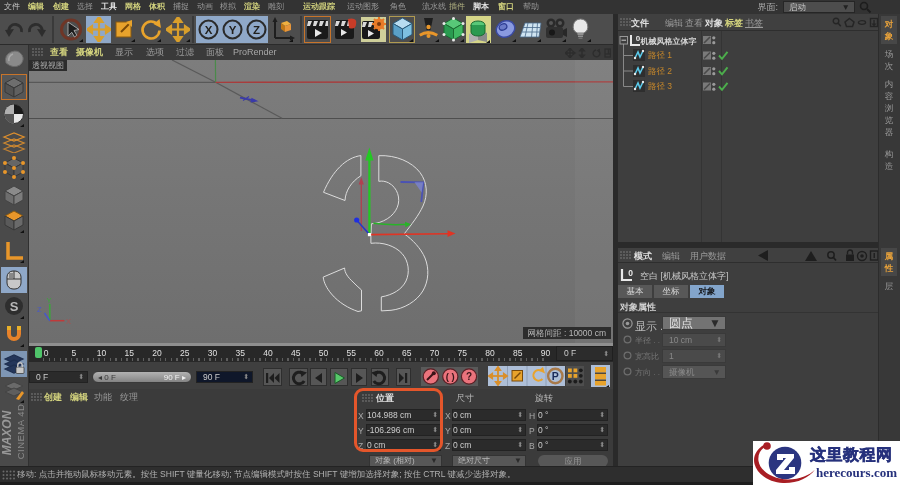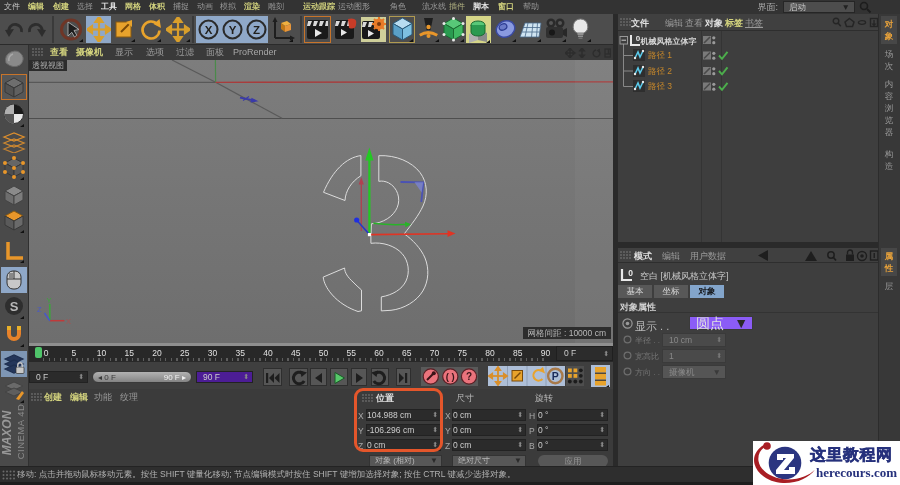--- a/index.html
+++ b/index.html
@@ -24,21 +24,21 @@
 <span class="abs" style="left:77px;color:#9a9a9a;">选择</span>
 <span class="abs" style="left:101px;color:#e8e8e8;font-weight:bold;">工具</span>
 <span class="abs" style="left:125px;color:#d3d37e;font-weight:bold;">网格</span>
 <span class="abs" style="left:149px;color:#d3d37e;font-weight:bold;">体积</span>
 <span class="abs" style="left:173px;color:#9a9a9a;">捕捉</span>
 <span class="abs" style="left:197px;color:#9a9a9a;">动画</span>
 <span class="abs" style="left:220px;color:#9a9a9a;">模拟</span>
 <span class="abs" style="left:244px;color:#d3d37e;font-weight:bold;">渲染</span>
 <span class="abs" style="left:268px;color:#9a9a9a;">雕刻</span>
 <span class="abs" style="left:303px;color:#d3d37e;font-weight:bold;">运动跟踪</span>
-<span class="abs" style="left:338px;color:#9a9a9a;text-align:center;">运动图形</span>
+<span class="abs" style="left:347px;color:#9a9a9a;text-align:center;">运动图形</span>
 <span class="abs" style="left:390px;color:#9a9a9a;">角色</span>
 <span class="abs" style="left:415px;color:#9a9a9a;margin-left:7px;">流水线</span>
 <span class="abs" style="left:449px;color:#b0b080;">插件</span>
 <span class="abs" style="left:473px;color:#e8e8e8;font-weight:bold;">脚本</span>
 <span class="abs" style="left:498px;color:#d3d37e;font-weight:bold;">窗口</span>
 <span class="abs" style="left:523px;color:#9a9a9a;">帮助</span>
 </div>
 <div class="abs" style="right:122px;top:2px;color:#aaa;font-size:9px;line-height:11px;">界面:</div>
 <div class="abs" style="left:783px;top:1px;width:72px;height:12px;background:#4d4d4d;border:1px solid #262626;color:#ccc;font-size:8.5px;line-height:10px;padding-left:5px;">启动<span style="float:right;margin-right:4px;color:#222;">▼</span></div>
 <div class="abs" style="left:858px;top:0px;width:14px;height:14px;">
@@ -454,21 +454,21 @@
 <div class="abs" style="left:14px;top:12px;width:505px;height:2.5px;background:repeating-linear-gradient(90deg,#5e5e5e 0,#5e5e5e 1.4px,transparent 1.4px,transparent 5.55px);"></div>
 <div class="abs" style="left:527px;top:0;width:57px;height:15px;background:#2c2c2c;border:1px solid #1f1f1f;color:#ccc;font-size:8.5px;line-height:13px;padding-left:7px;">0 F<span style="float:right;margin-right:3px;color:#888;font-size:7px;">⬍</span></div>
 </div>
 
 <div class="abs" style="left:29px;top:362px;width:584px;height:27px;background:#3f3f3f;">
 <div class="abs" style="left:0px;top:9px;width:59px;height:12px;background:#2b2b2b;border:1px solid #222;color:#ccc;font-size:8.5px;line-height:10px;padding-left:6px;">0 F<span style="float:right;margin-right:3px;color:#888;font-size:7px;">⬍</span></div>
 <div class="abs" style="left:63px;top:9px;width:100px;height:12px;border-radius:6px;background:linear-gradient(#b2b2b2,#848484);border:1px solid #3a3a3a;">
   <span class="abs" style="left:5px;top:1px;color:#3a3a3a;font-size:8px;line-height:10px;">◂ 0 F</span>
   <span class="abs" style="right:5px;top:1px;color:#f0f0f0;font-size:8px;line-height:10px;">90 F ▸</span>
 </div>
-<div class="abs" style="left:167px;top:9px;width:57px;height:12px;background:#4c1d95;border:1px solid #222;color:#ccc;font-size:8.5px;line-height:10px;padding-left:6px;">90 F<span style="float:right;margin-right:3px;color:#888;font-size:7px;">⬍</span></div>
+<div class="abs" style="left:167px;top:9px;width:57px;height:12px;background:#0f172a;border:1px solid #222;color:#ccc;font-size:8.5px;line-height:10px;padding-left:6px;">90 F<span style="float:right;margin-right:3px;color:#888;font-size:7px;">⬍</span></div>
 <div class="tbt" style="left:234px;width:19px;">
       <svg width="17" height="16">
         <g fill="#1e1e1e">
           <rect x="2" y="3" width="2.2" height="10"></rect>
           <polygon points="10,3 10,13 5,8"></polygon>
           <polygon points="15.5,3 15.5,13 10.5,8"></polygon>
         </g>
       </svg>
     </div>
 <div class="tbt" style="left:260px;width:19px;">
@@ -789,21 +789,21 @@
     <div class="abs" style="left:0px;top:37px;width:34px;height:13px;background:#585858;color:#d8d8d8;font-size:8.5px;text-align:center;line-height:13px;">基本</div>
     <div class="abs" style="left:36px;top:37px;width:34px;height:13px;background:#585858;color:#d8d8d8;font-size:8.5px;text-align:center;line-height:13px;">坐标</div>
     <div class="abs" style="left:72px;top:37px;width:34px;height:13px;background:#83a5cb;color:#16181c;font-size:8.5px;font-weight:bold;text-align:center;line-height:13px;">对象</div>
     <div class="abs" style="left:2px;top:53px;font-size:9px;font-weight:bold;color:#d0d0d0;">对象属性</div>
     <div class="abs" style="left:0;top:64px;width:260px;height:1px;background:#333;"></div>
     <svg class="abs" style="left:4px;top:70px;" width="12" height="12">
         <circle cx="5.5" cy="5.5" r="4.6" fill="none" stroke="#999" stroke-width="1.2"></circle>
         <circle cx="5.5" cy="5.5" r="1.8" fill="#999"></circle>
       </svg>
     <div class="abs" style="left:17px;top:71px;font-size:11px;color:#b8b8b8;">显示 . .</div>
-    <div class="abs" style="left:44px;top:68px;width:64px;height:14px;background:#8b5cf6;border:1px solid #3a3a3a;color:#e0e0e0;font-size:14px;line-height:12px;padding-left:6px;margin-left:27px;">圆点<span style="float:right;margin-right:4px;color:#2a2a2a;">▼</span></div>
+    <div class="abs" style="left:44px;top:68px;width:64px;height:14px;background:#737373;border:1px solid #3a3a3a;color:#e0e0e0;font-size:12px;line-height:12px;padding-left:6px;">圆点<span style="float:right;margin-right:4px;color:#2a2a2a;">▼</span></div>
     <svg class="abs" style="left:5px;top:87px;" width="10" height="10">
         <circle cx="4.5" cy="4.5" r="3.4" fill="none" stroke="#6e6e6e" stroke-width="1.2"></circle>
       </svg>
     <div class="abs" style="left:17px;top:87px;font-size:8px;color:#787878;">半径 . .</div>
     <div class="abs" style="left:44px;top:84.5px;width:64px;height:14px;background:#4a4a4a;border:1px solid #3a3a3a;color:#888;font-size:8.5px;line-height:12px;padding-left:6px;">10 cm<span style="float:right;margin-right:3px;color:#777;font-size:7px;">⬍</span></div>
     <svg class="abs" style="left:5px;top:103px;" width="10" height="10">
         <circle cx="4.5" cy="4.5" r="3.4" fill="none" stroke="#6e6e6e" stroke-width="1.2"></circle>
       </svg>
     <div class="abs" style="left:17px;top:103px;font-size:8px;color:#787878;">宽高比</div>
     <div class="abs" style="left:44px;top:100.5px;width:64px;height:14px;background:#4a4a4a;border:1px solid #3a3a3a;color:#888;font-size:8.5px;line-height:12px;padding-left:6px;">1<span style="float:right;margin-right:3px;color:#777;font-size:7px;">⬍</span></div>

